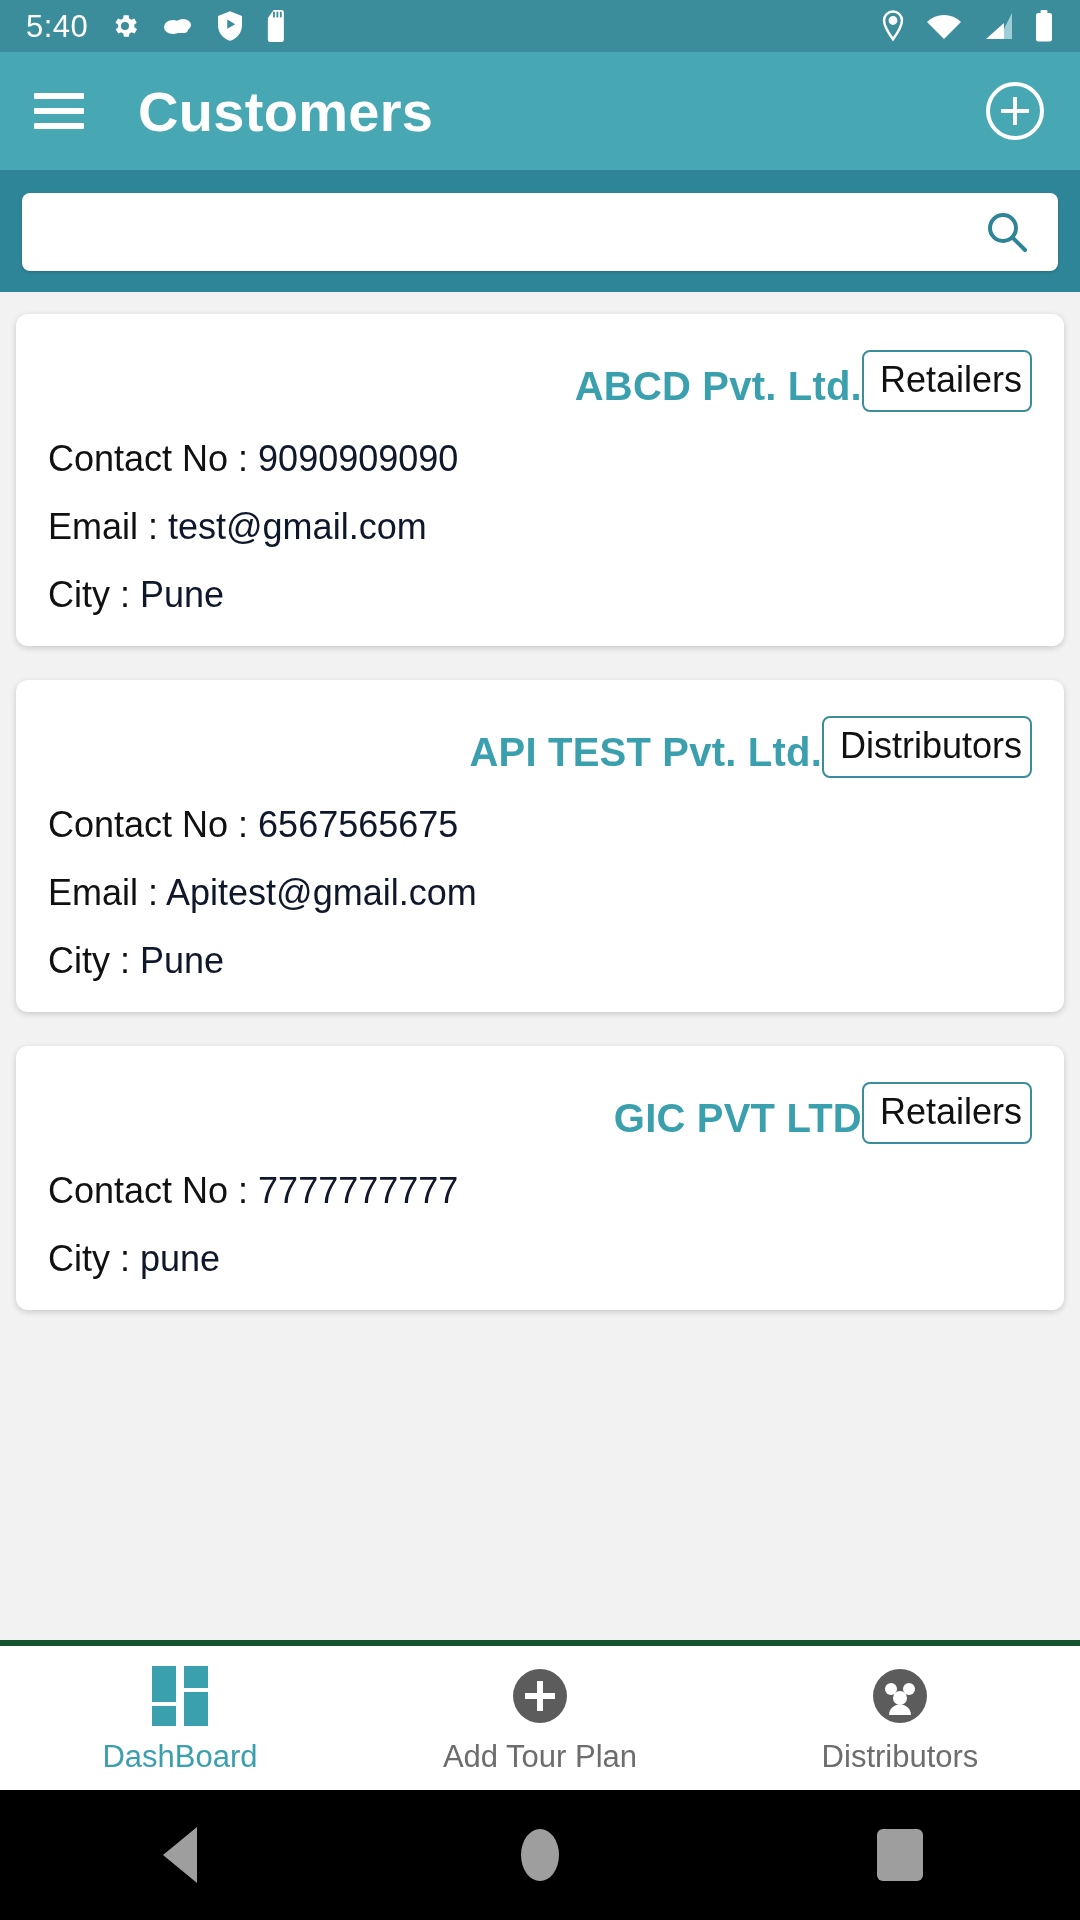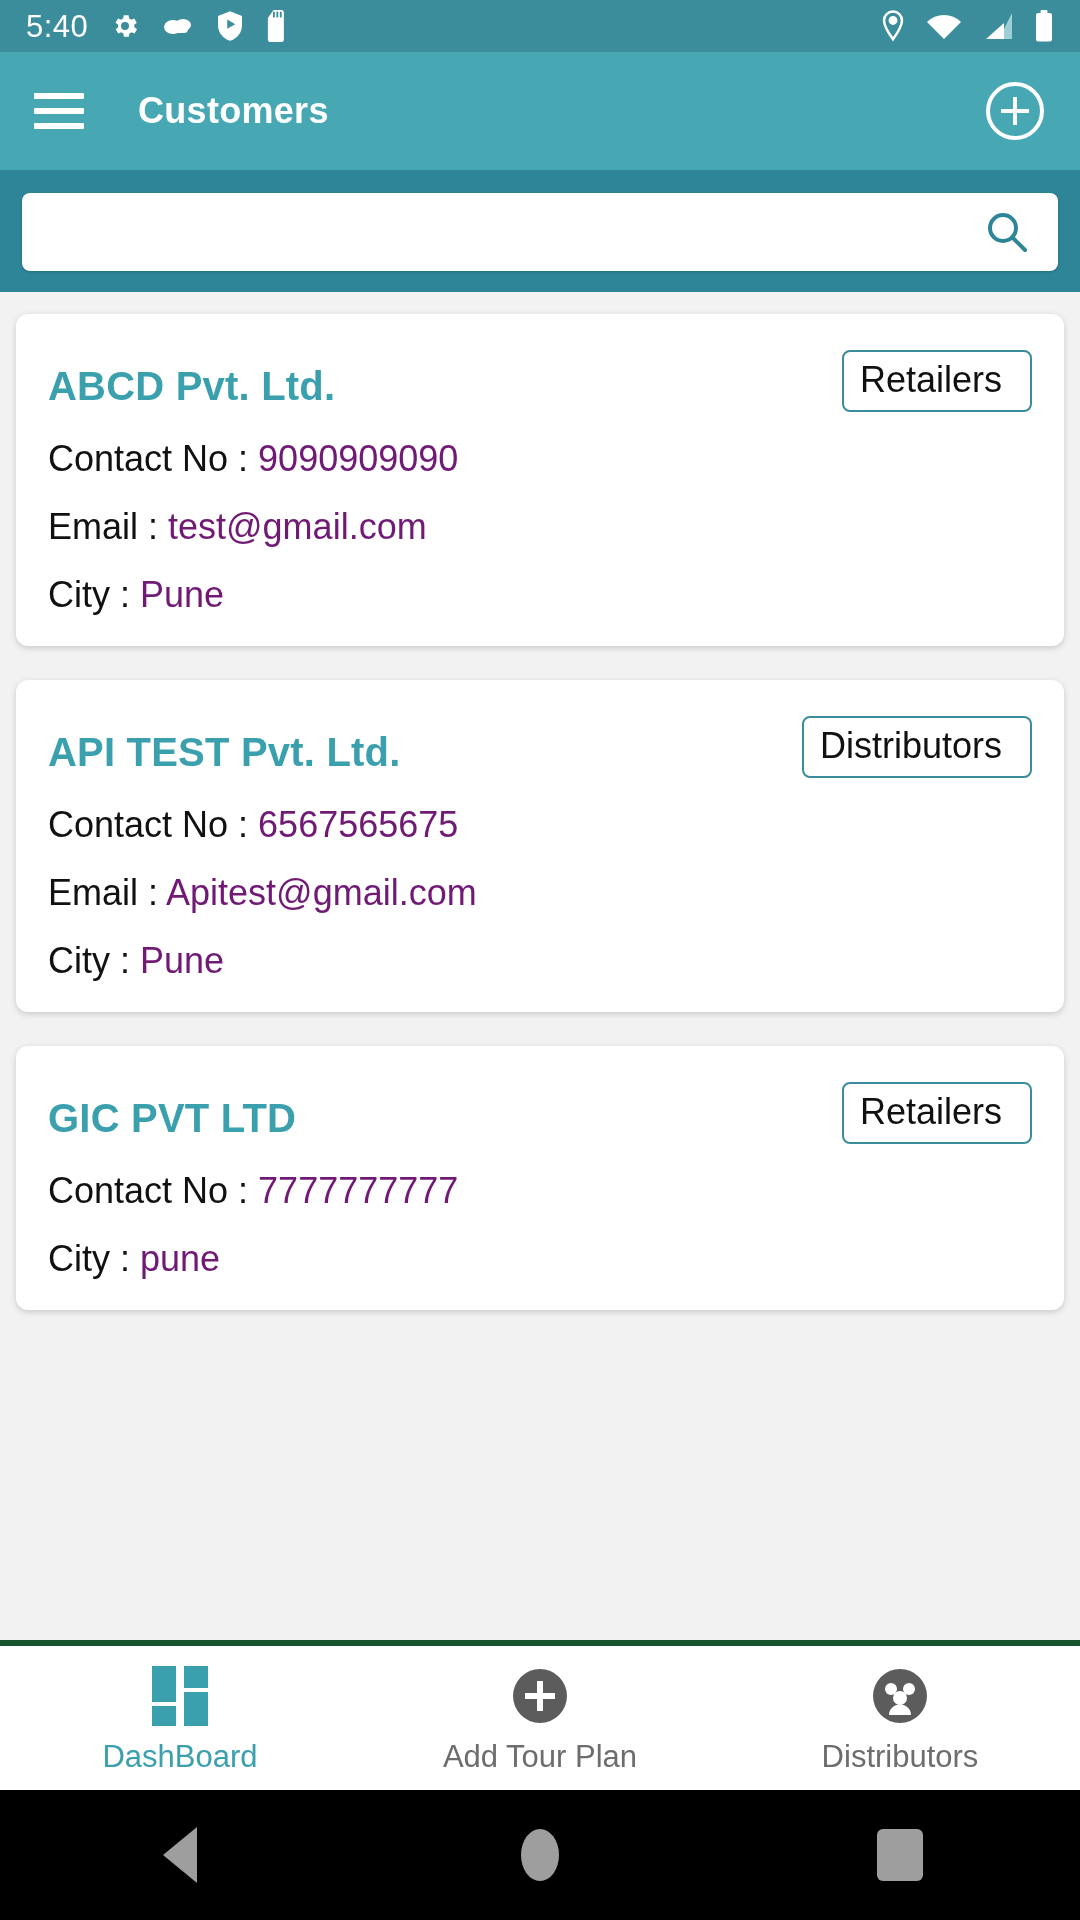--- a/index.html
+++ b/index.html
@@ -24,21 +24,21 @@
 
   
   .appbar{
     position:absolute; top:52px; left:0; width:1080px; height:118px;
     background:#47A8B4; display:flex; align-items:center; padding:0 34px;
   }
   .hamburger{ width:50px; height:36px; display:flex; flex-direction:column;
     justify-content:space-between; cursor:pointer; }
   .hamburger span{ display:block; height:6px; background:#fff; border-radius:1px; }
   .appbar-title{
-    color:#ffffff; font-size:36px; font-weight:700; margin-left:54px;
+    color:#ffffff; font-size:56px; font-weight:700; margin-left:54px;
     letter-spacing:.3px; white-space:nowrap;
   }
   .add-btn{ margin-left:auto; width:62px; height:62px; }
 
   
   .search-strip{
     position:absolute; top:170px; left:0; width:1080px; height:122px;
     background:#2E8597;
   }
   .search-box{
@@ -58,32 +58,32 @@
   .list-area{
     position:absolute; top:292px; left:0; width:1080px; height:1348px;
     background:#f2f2f2; overflow:hidden;
   }
   .card{
     position:relative; margin:0 16px 34px 16px; background:#ffffff;
     border-radius:12px; padding:34px 32px 30px 32px;
     box-shadow:0 2px 6px rgba(0,0,0,.17);
   }
   .card:first-child{ margin-top:22px; }
-  .card-head{ display:flex; align-items:flex-start; justify-content:space-between; }
+  .card-head{ display:flex; align-items:flex-start; justify-content:flex-end; }
   .card-title{
     color:#3BA0AD; font-size:40px; font-weight:700; letter-spacing:.2px;
     padding-top:16px; white-space:nowrap;
   }
   .card-badge{
     border:2px solid #3B8D9B; border-radius:8px; background:#ffffff;
-    color:#111111; font-size:36px; padding:10px 28px 12px 16px;
+    color:#111111; font-size:36px; padding:10px 8px 12px 16px;
     line-height:1; white-space:nowrap; margin-top:2px;
   }
   .card-row{ font-size:36px; color:#111111; margin-top:26px; white-space:nowrap; }
-  .card-row .val{ color:#701a75; }
+  .card-row .val{ color:#0f172a; }
 
   
   .bottom-nav{
     position:absolute; top:1640px; left:0; width:1080px; height:150px;
     background:#ffffff; border-top:6px solid #14532d;
     display:flex; align-items:center;
   }
   .nav-item{
     flex:1; display:flex; flex-direction:column; align-items:center;
     justify-content:center; gap:14px; cursor:pointer;

